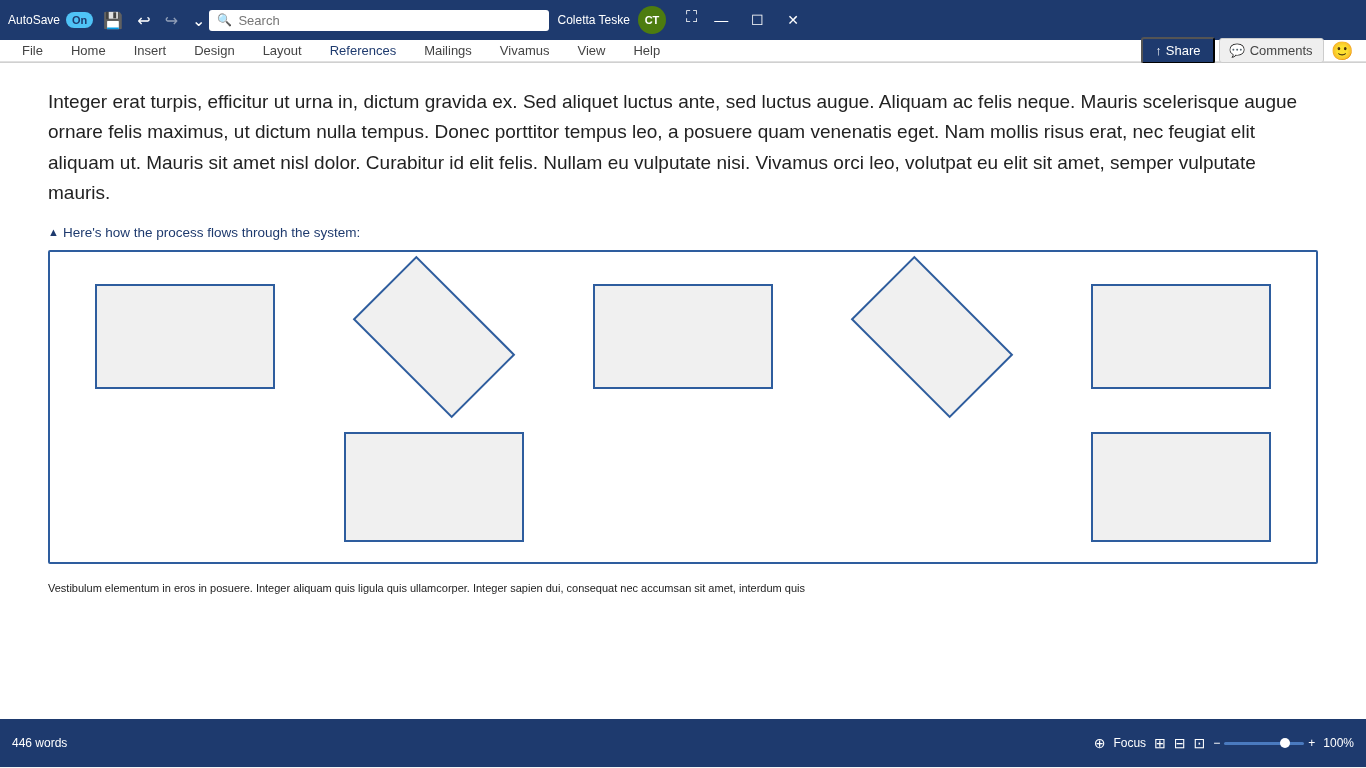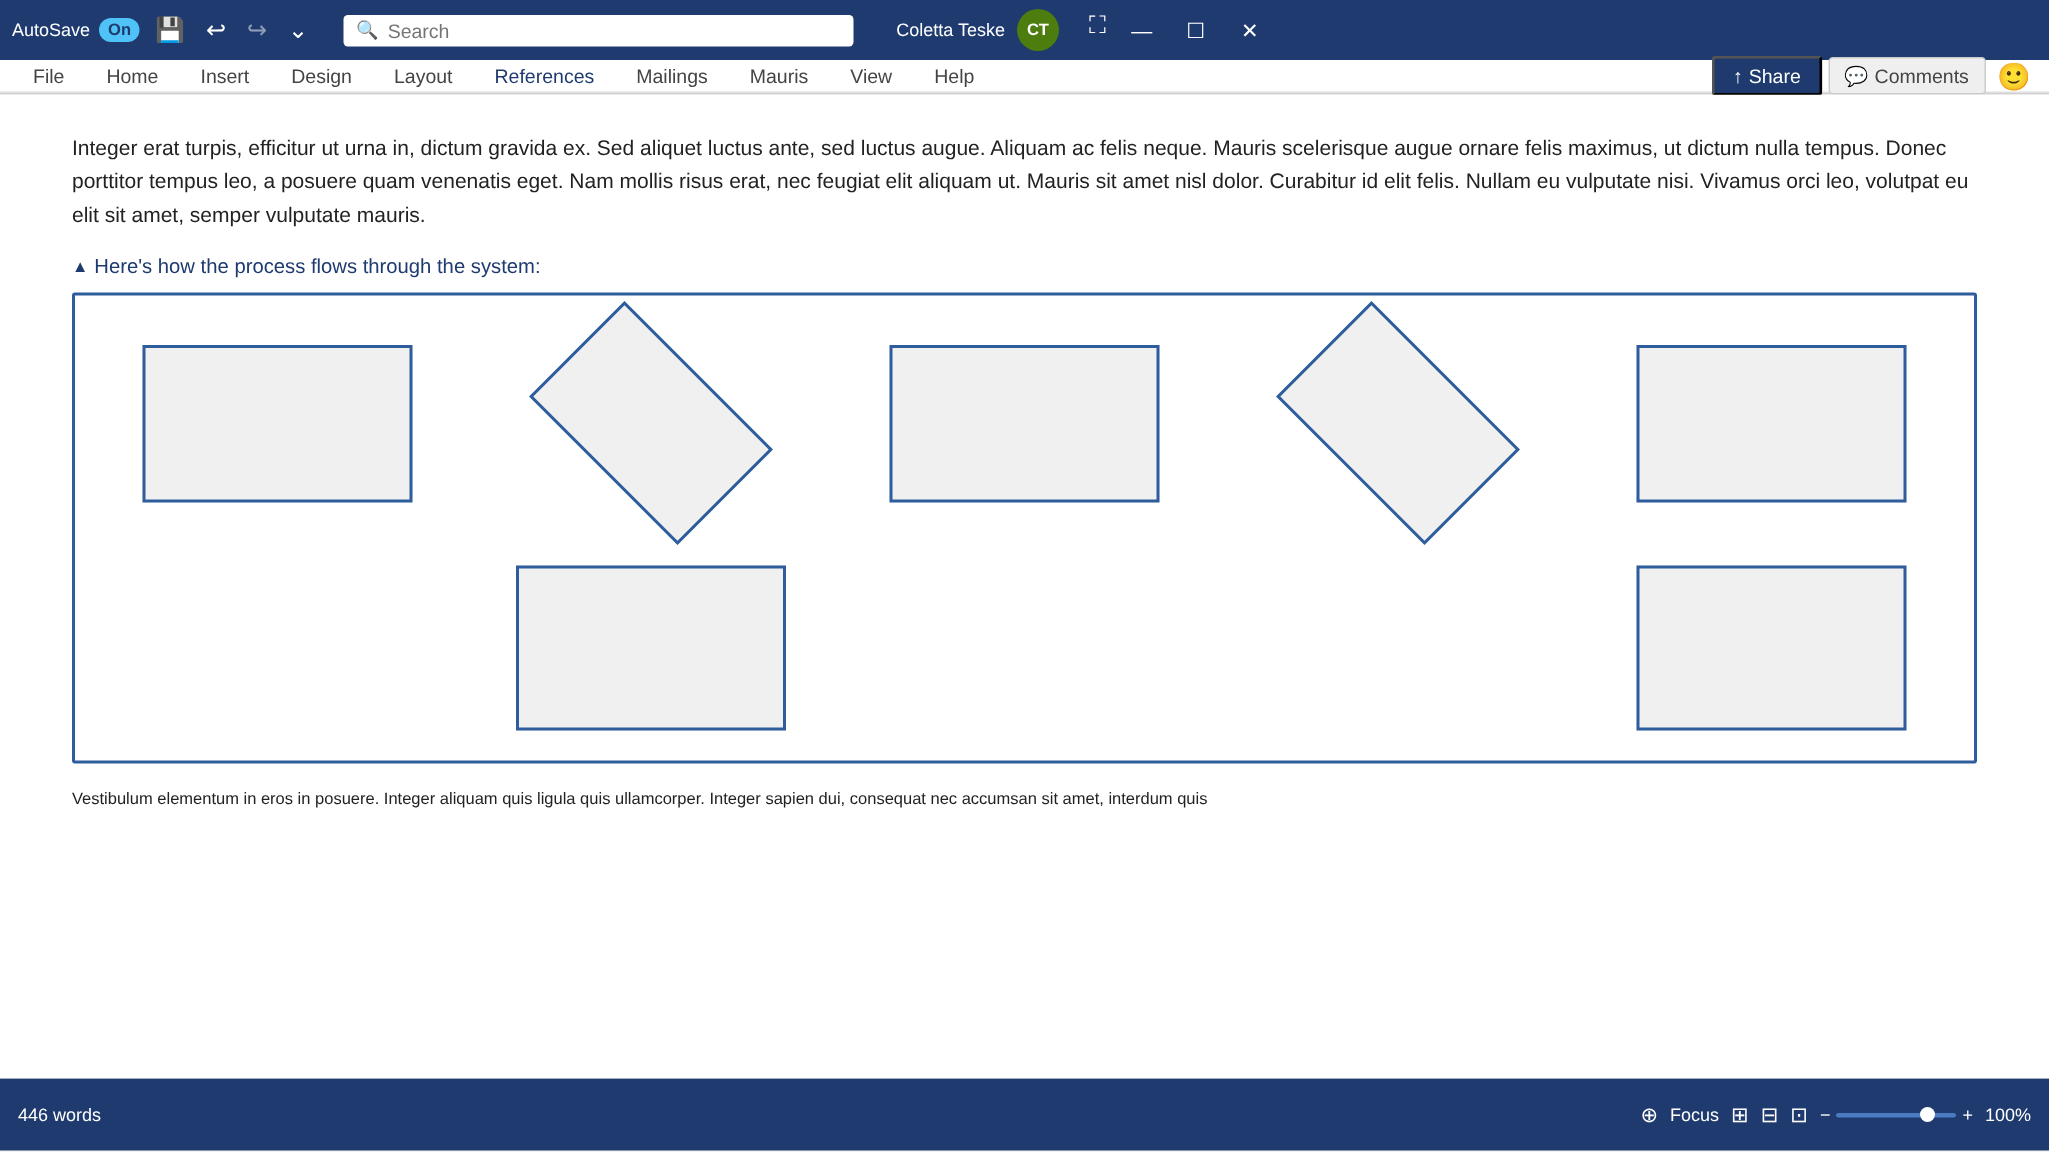--- a/index.html
+++ b/index.html
@@ -1,20 +1,20 @@
 <!DOCTYPE html>
 <html><head>
   <meta charset="utf-8">
   <style>
     * { margin: 0; padding: 0; box-sizing: border-box; }
     body { font-family: 'Segoe UI', Arial, sans-serif; background: #f3f3f3; width: 1366px; height: 768px; overflow: hidden; }
 
     
     .title-bar {
-      display: flex; align-items: center; background: #1e3a6e; height: 40px; padding: 0 8px; color: white; font-size: 12px; gap: 20px;
+      display: flex; align-items: center; background: #1e3a6e; height: 40px; padding: 0 8px; color: white; font-size: 12px;
     }
     .title-bar-left { display: flex; align-items: center; gap: 6px; flex: 0 0 auto; }
     .toggle-on {
       display: inline-flex; align-items: center; background: #4fc3f7; border-radius: 10px; padding: 2px 6px; font-size: 11px; color: #1e3a6e; font-weight: bold; gap: 3px;
     }
     .title-bar-center { flex: 1; text-align: center; font-size: 13px; }
     .title-bar-right { display: flex; align-items: center; gap: 8px; flex: 0 0 auto; }
     .user-avatar { background: #4d7c0f; border-radius: 50%; width: 28px; height: 28px; display: flex; align-items: center; justify-content: center; font-size: 11px; font-weight: bold; color: white; }
     .search-box {
       display: flex; align-items: center; background: white; border-radius: 3px; padding: 3px 8px; width: 340px; gap: 6px;
@@ -37,21 +37,21 @@
     }
     .comments-btn {
       display: flex; align-items: center; gap: 4px; border: 1px solid #ccc; padding: 4px 10px; border-radius: 3px; font-size: 13px; cursor: pointer; color: #444;
     }
     .emoji-btn { font-size: 18px; cursor: pointer; padding: 2px 4px; }
 
     
     .doc-area { background: #e8e8e8; height: calc(768px - 40px - 38px - 34px); overflow: hidden; display: flex; justify-content: center; padding: 0; }
     .doc-page { background: white; width: 100%; max-width: 1366px; padding: 24px 48px; position: relative; overflow: hidden; }
 
-    .doc-text { font-size: 14px; color: #222; line-height: 1.6; margin-bottom: 16px; }
+    .doc-text { font-size: 19px; color: #222; line-height: 1.6; margin-bottom: 16px; }
 
     .doc-heading { color: #1e3a6e; font-size: 13.5px; margin-bottom: 10px; display: flex; align-items: center; gap: 4px; }
     .collapse-arrow { color: #1e3a6e; font-size: 11px; }
 
     
     .flowchart-container {
       border: 2px solid #2e5d9e; border-radius: 2px; background: white; padding: 20px; margin-bottom: 16px; position: relative;
       width: 100%;
     }
     .flowchart-inner {
@@ -117,21 +117,21 @@
 
 <div class="ribbon">
   <div class="ribbon-tabs">
     <span class="ribbon-tab">File</span>
     <span class="ribbon-tab">Home</span>
     <span class="ribbon-tab">Insert</span>
     <span class="ribbon-tab">Design</span>
     <span class="ribbon-tab">Layout</span>
     <span class="ribbon-tab active">References</span>
     <span class="ribbon-tab">Mailings</span>
-    <span class="ribbon-tab">Mauris</span>
+    <span class="ribbon-tab">Vivamus</span>
     <span class="ribbon-tab">View</span>
     <span class="ribbon-tab">Help</span>
     <div class="ribbon-right">
       <button class="share-btn">
         <span>↑</span>
         <span>Share</span>
       </button>
       <button class="comments-btn">
         <span>💬</span>
         <span>Comments</span>

